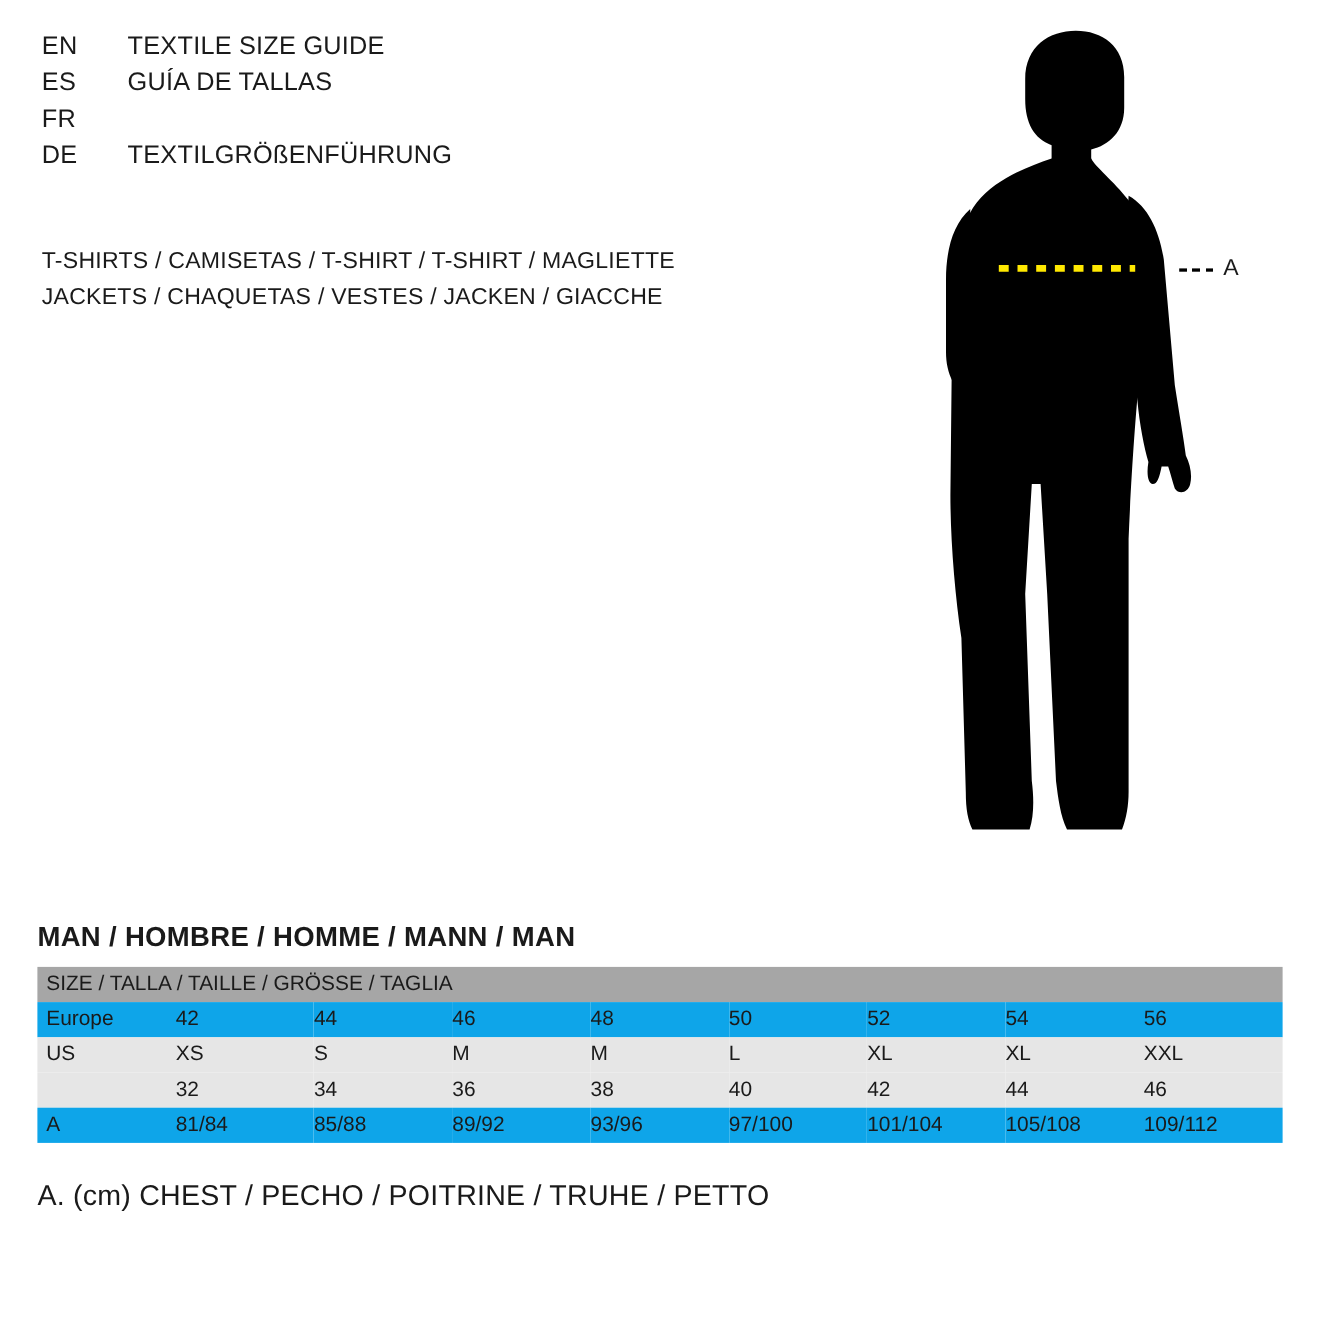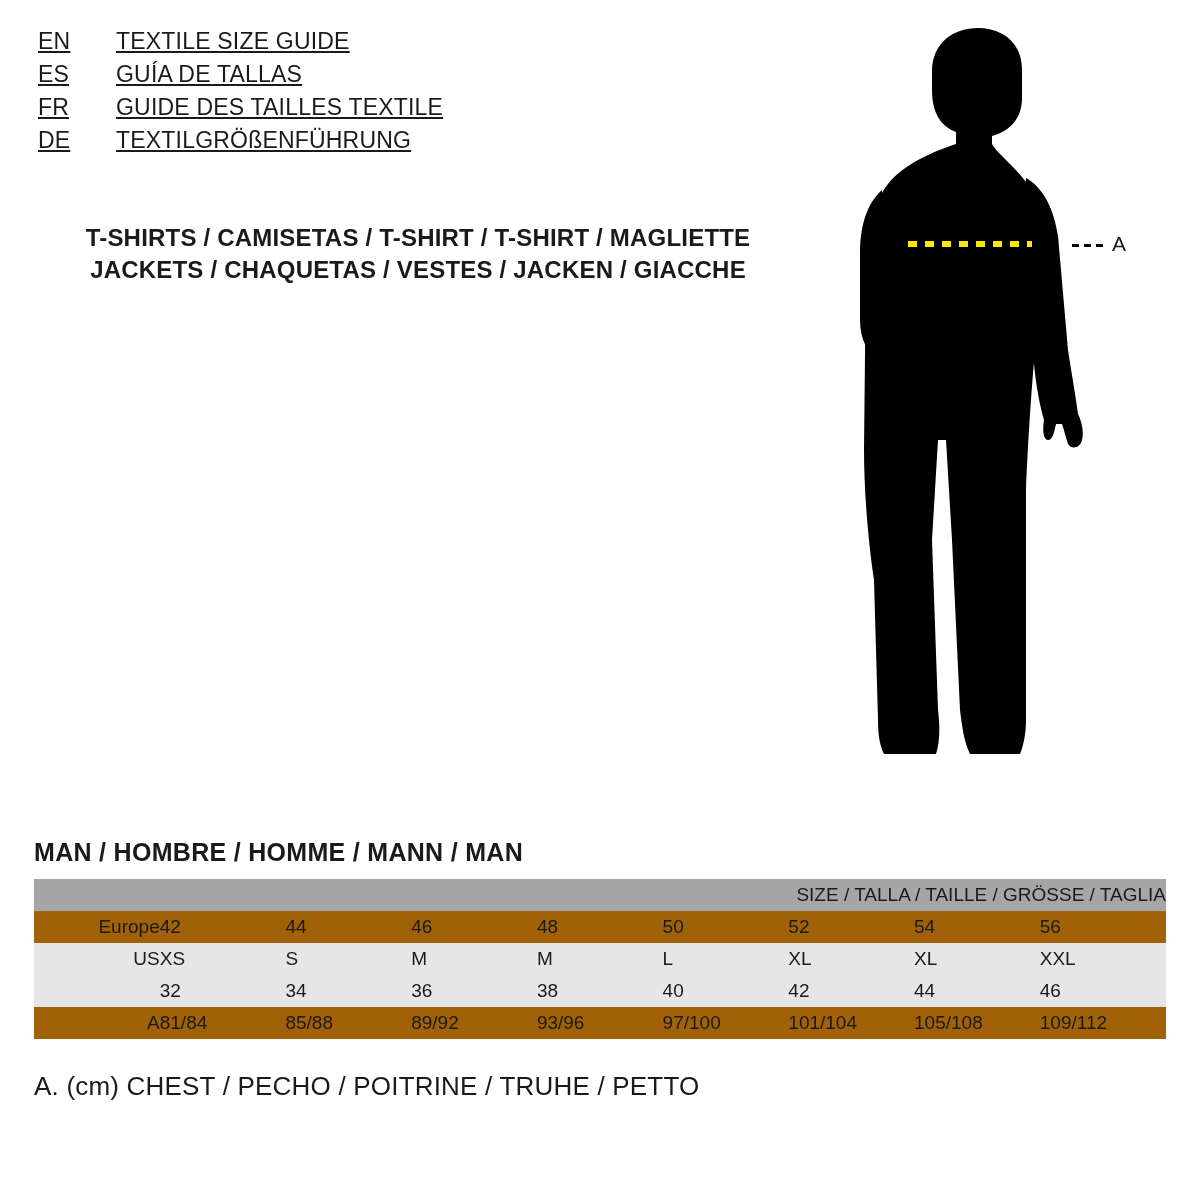--- a/index.html
+++ b/index.html
@@ -28,44 +28,42 @@
     left: 38px;
     top: 28px;
     width: 700px;
   }
   .lang-row {
     display: flex;
     align-items: baseline;
     height: 33px;
     font-size: 23px;
     letter-spacing: 0.2px;
-    text-decoration: underline;
   }
   .lang-code {
     width: 78px;
     flex: 0 0 78px;
   }
   .lang-text {
     white-space: nowrap;
   }
 
   
   .category-block {
     position: absolute;
     left: 38px;
     top: 222px;
     width: 760px;
   }
   .category-line {
-    font-size: 24px;
-    font-weight: bold;
+    font-size: 21px;
+    font-weight: normal;
     letter-spacing: 0.2px;
     line-height: 32px;
     white-space: nowrap;
-    text-align: center;
   }
 
   
   .figure-wrap {
     position: absolute;
     left: 820px;
     top: 20px;
     width: 360px;
     height: 770px;
   }
@@ -116,24 +114,24 @@
   .row-head td {
     background: #a6a6a6;
     font-weight: normal;
     font-size: 19px;
     height: 30px;
   }
   .row-shade td {
     background: #e6e6e6;
   }
   .row-white td {
-    background: #a16207;
+    background: #0ea5e9;
   }
   .cell-label {
-    text-align: right;
+    text-align: left;
     padding-left: 8px !important;
     width: 168px;
   }
   .cell-val {
     text-align: left;
   }
   .footnote {
     margin-top: 32px;
     font-size: 26px;
     letter-spacing: 0.2px;
@@ -149,21 +147,20 @@
     <div class="lang-row">
       <span class="lang-code">EN</span>
       <span class="lang-text">TEXTILE SIZE GUIDE</span>
     </div>
     <div class="lang-row">
       <span class="lang-code">ES</span>
       <span class="lang-text">GUÍA DE TALLAS</span>
     </div>
     <div class="lang-row">
       <span class="lang-code">FR</span>
-      <span class="lang-text">GUIDE DES TAILLES TEXTILE</span>
     </div>
     <div class="lang-row">
       <span class="lang-code">DE</span>
       <span class="lang-text">TEXTILGRÖßENFÜHRUNG</span>
     </div>
   </div>
 
   <div class="category-block">
     <div class="category-line">T-SHIRTS / CAMISETAS / T-SHIRT / T-SHIRT / MAGLIETTE</div>
     <div class="category-line">JACKETS / CHAQUETAS / VESTES / JACKEN / GIACCHE</div>

